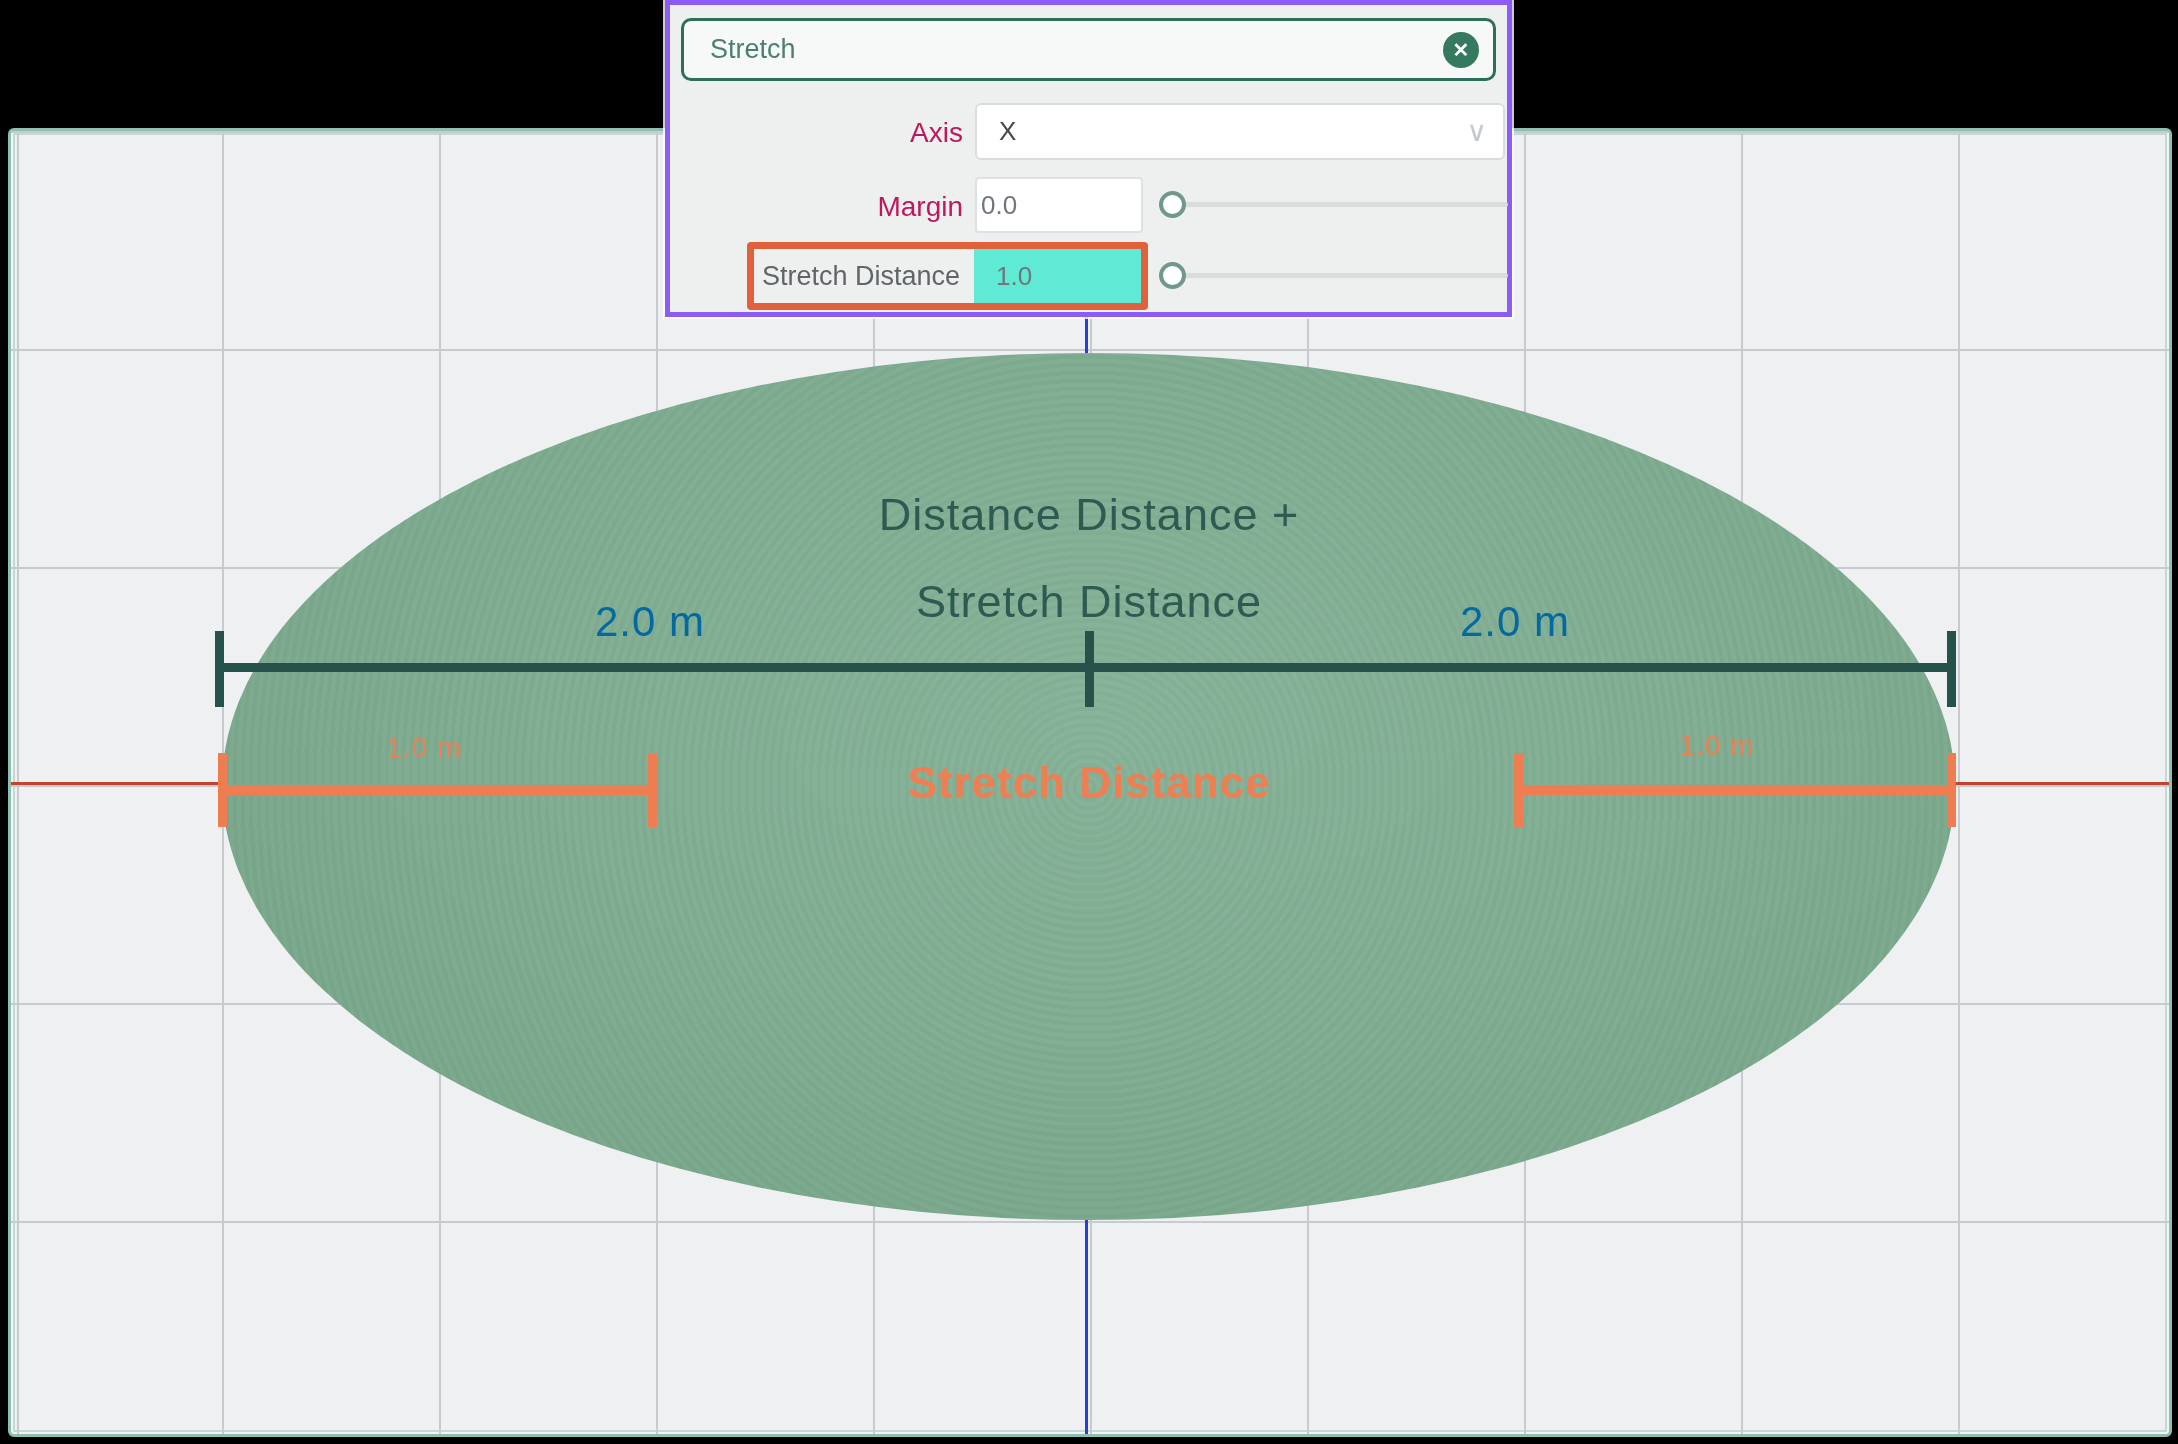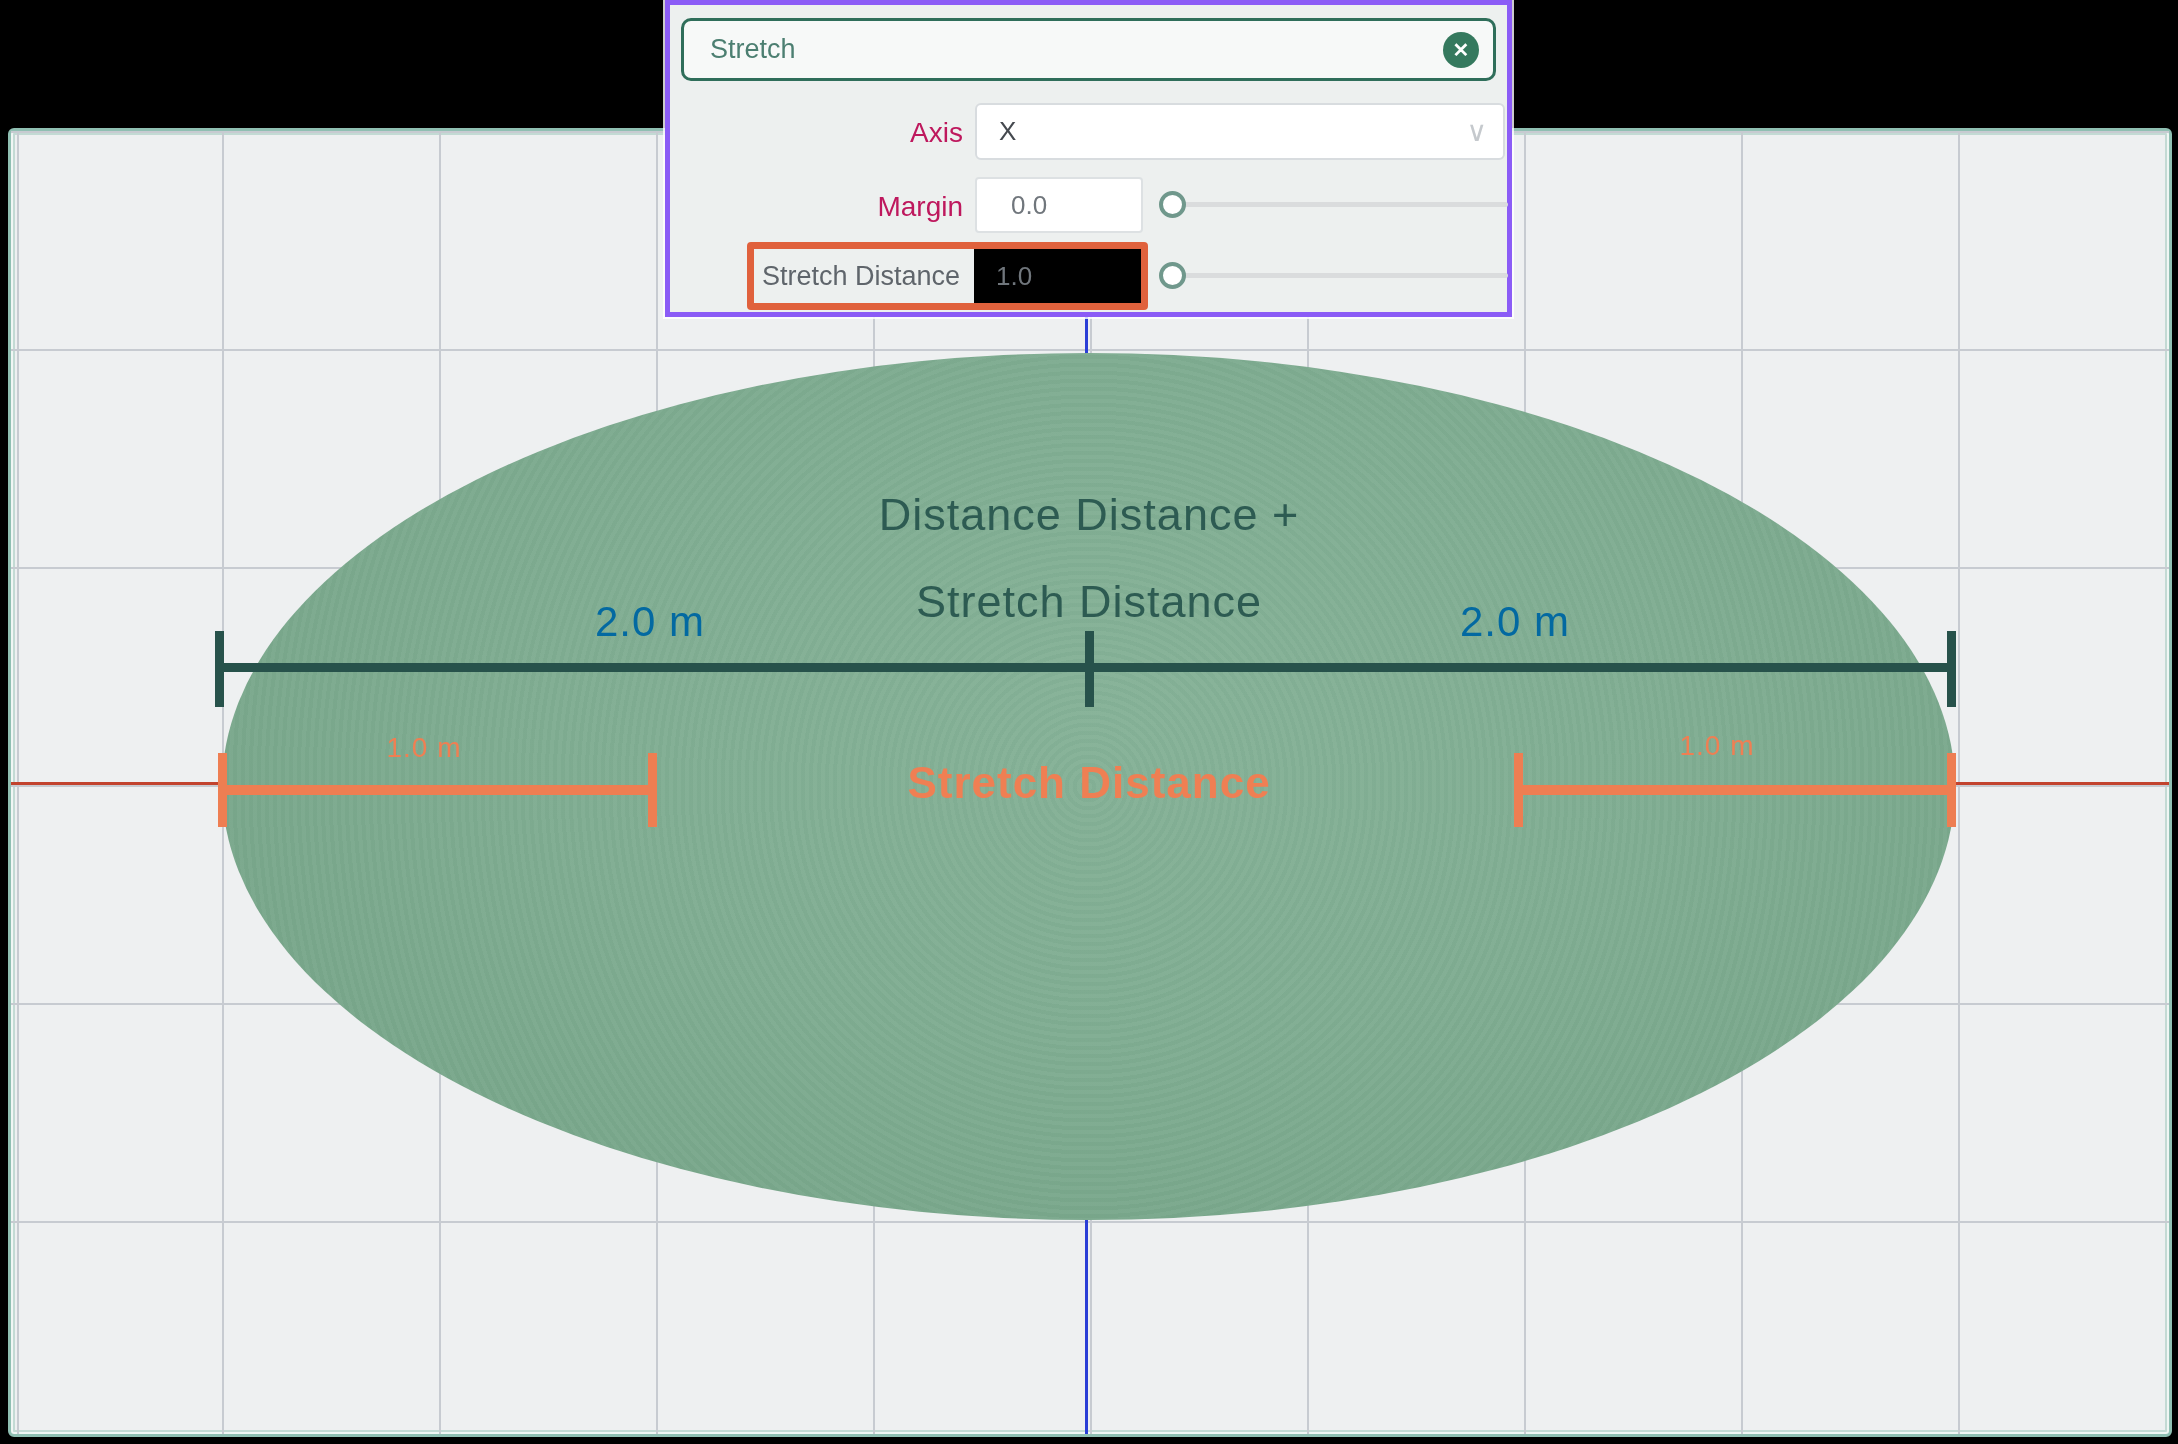--- a/index.html
+++ b/index.html
@@ -120,21 +120,21 @@
     position:absolute;right:16px;top:50%;transform:translateY(-52%);
     font-size:28px;color:#c5c9cd;
   }
   .num-input{
     position:absolute;
     width:168px;height:56px;
     background:#fff;border:2px solid #dde1e3;border-radius:4px;
     box-sizing:border-box;
     font-family:"Liberation Sans",sans-serif;
     font-size:26px;color:#70767c;
-    padding:0 0 0 34px;outline:none;
+    padding:0 0 0 4px;outline:none;
   }
   .slider-track{
     position:absolute;left:502px;width:336px;height:5px;
     background:#dadcdd;border-radius:3px;
     cursor:pointer;
   }
   .slider-handle{
     position:absolute;left:489px;
     width:27px;height:27px;border-radius:50%;
     background:#fff;border:4px solid #70988c;
@@ -147,21 +147,21 @@
     box-sizing:border-box;
     display:flex;align-items:center;
   }
   .highlight-label{
     width:212px;text-align:right;
     font-size:27px;color:#5f656b;
     padding-right:14px;
   }
   .highlight-input{
     width:167px;height:54px;
-    background:#000000;
+    background:#5eead4;
     border:none;outline:none;
     font-family:"Liberation Sans",sans-serif;
     font-size:26px;color:#70767c;
     padding:0 0 0 22px;
     box-sizing:border-box;
   }
 </style>
 </head>
 <body>
 

